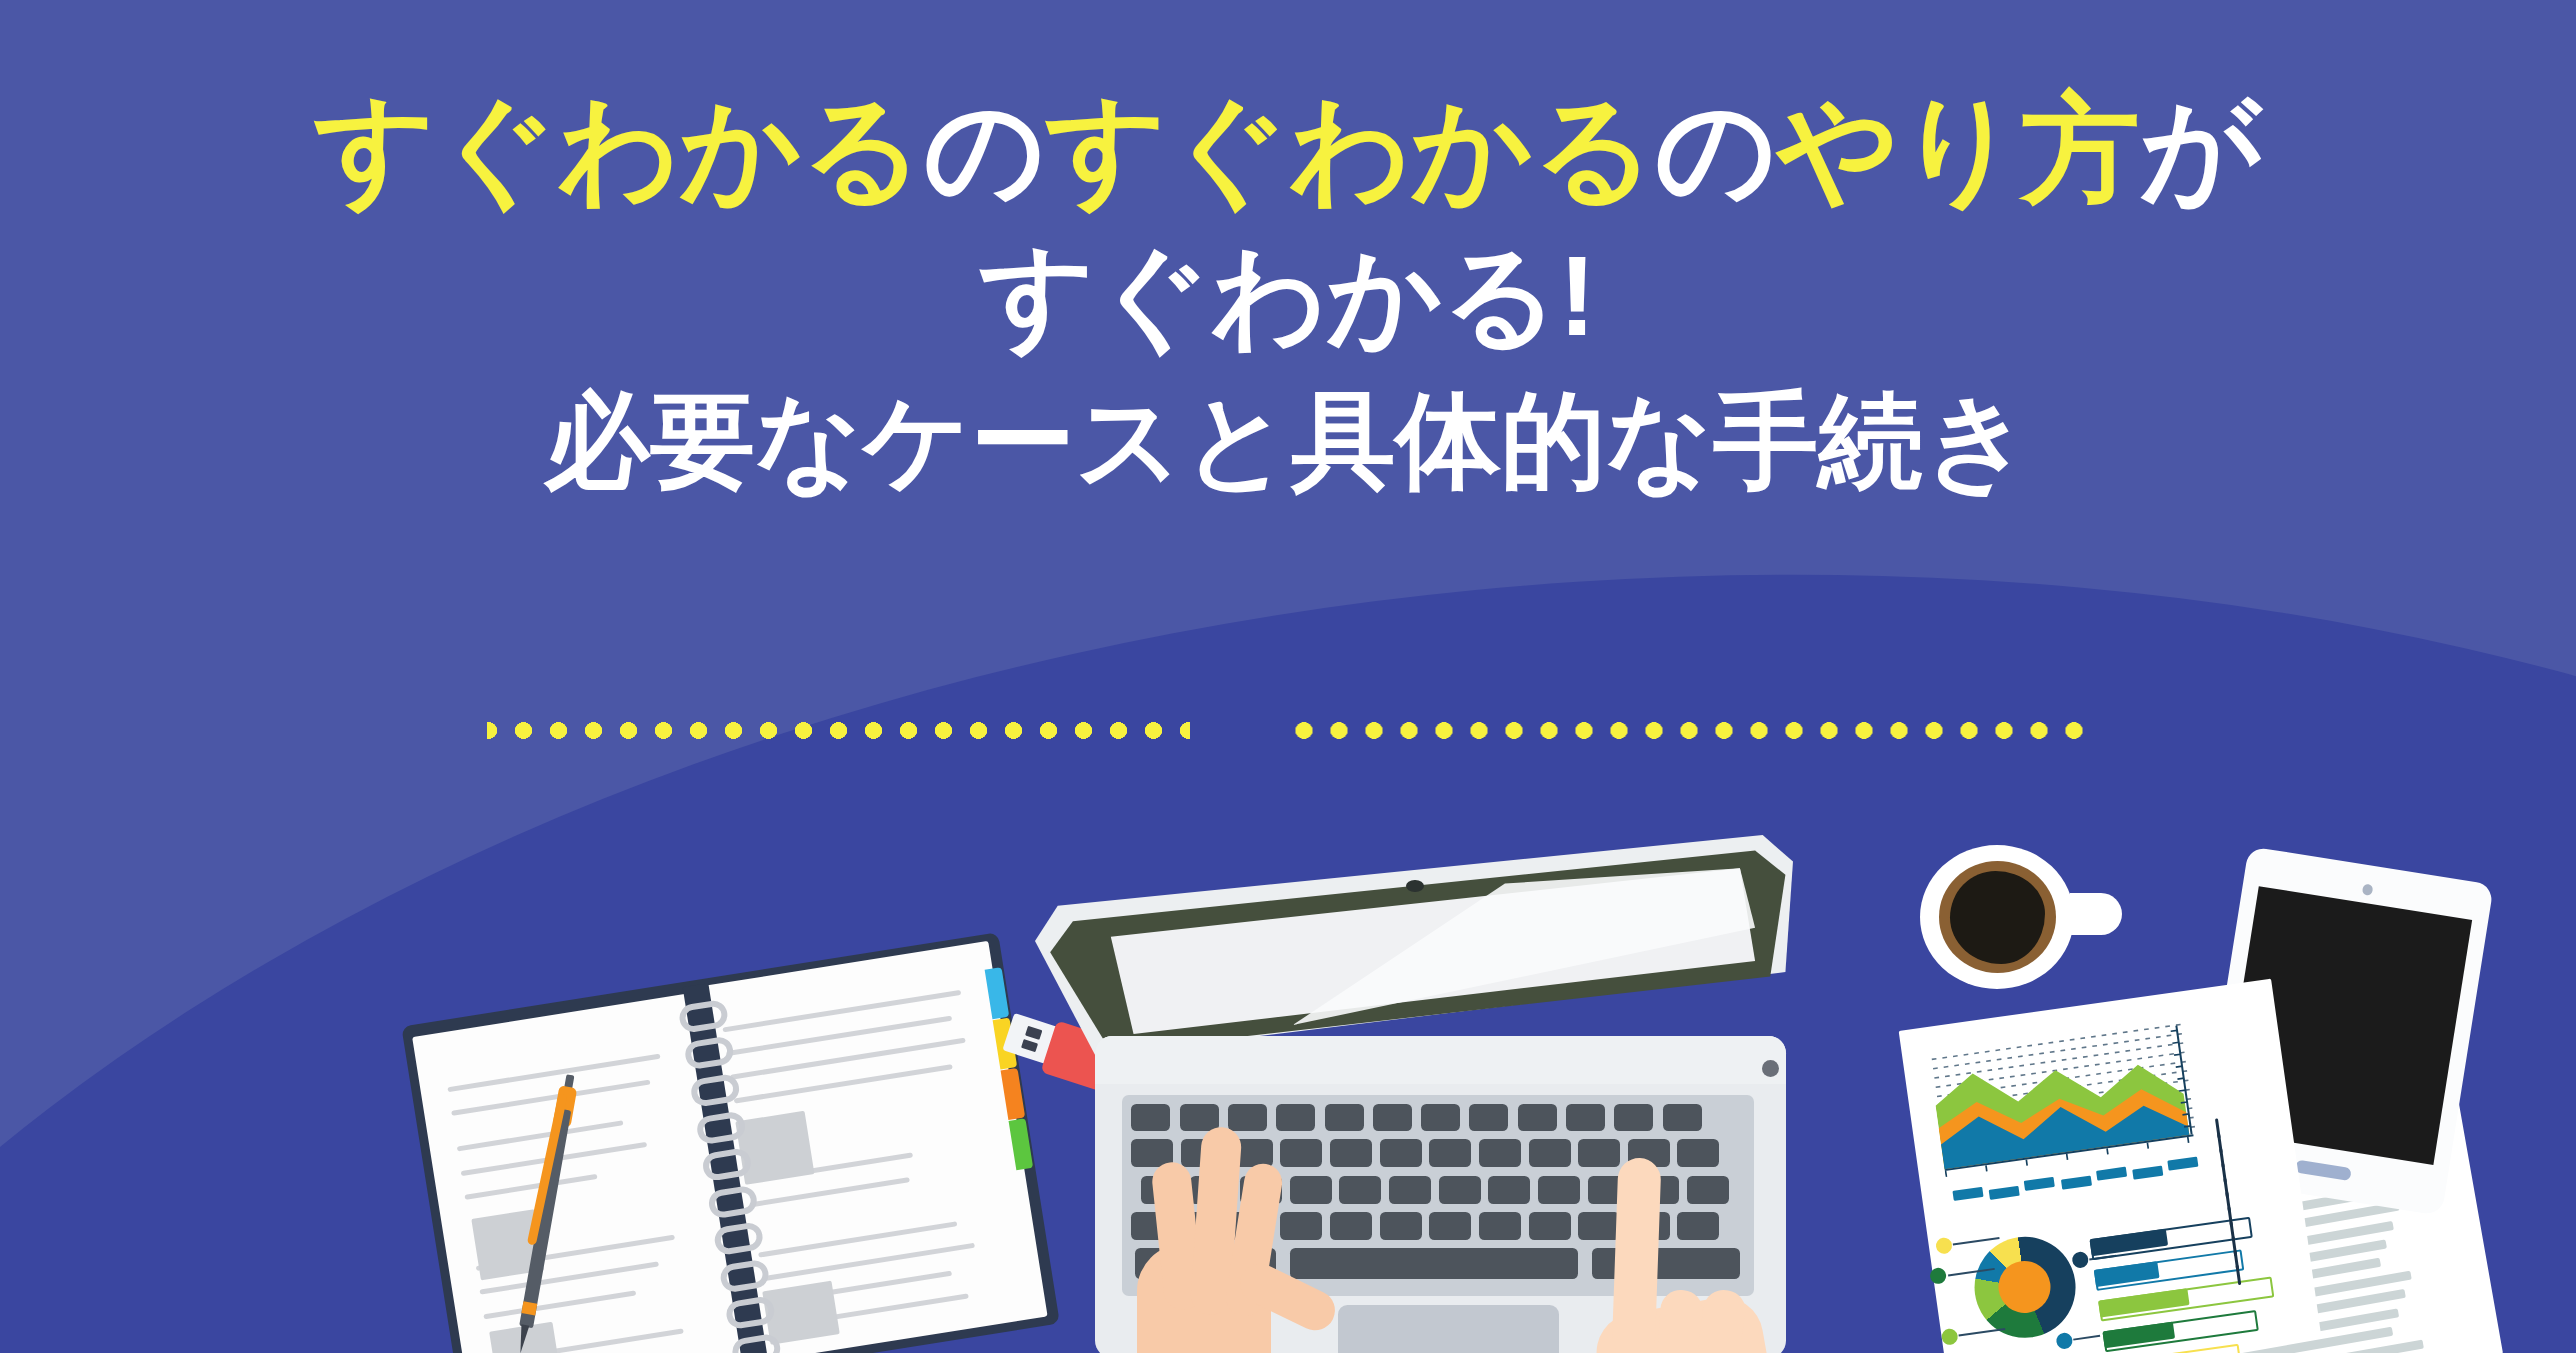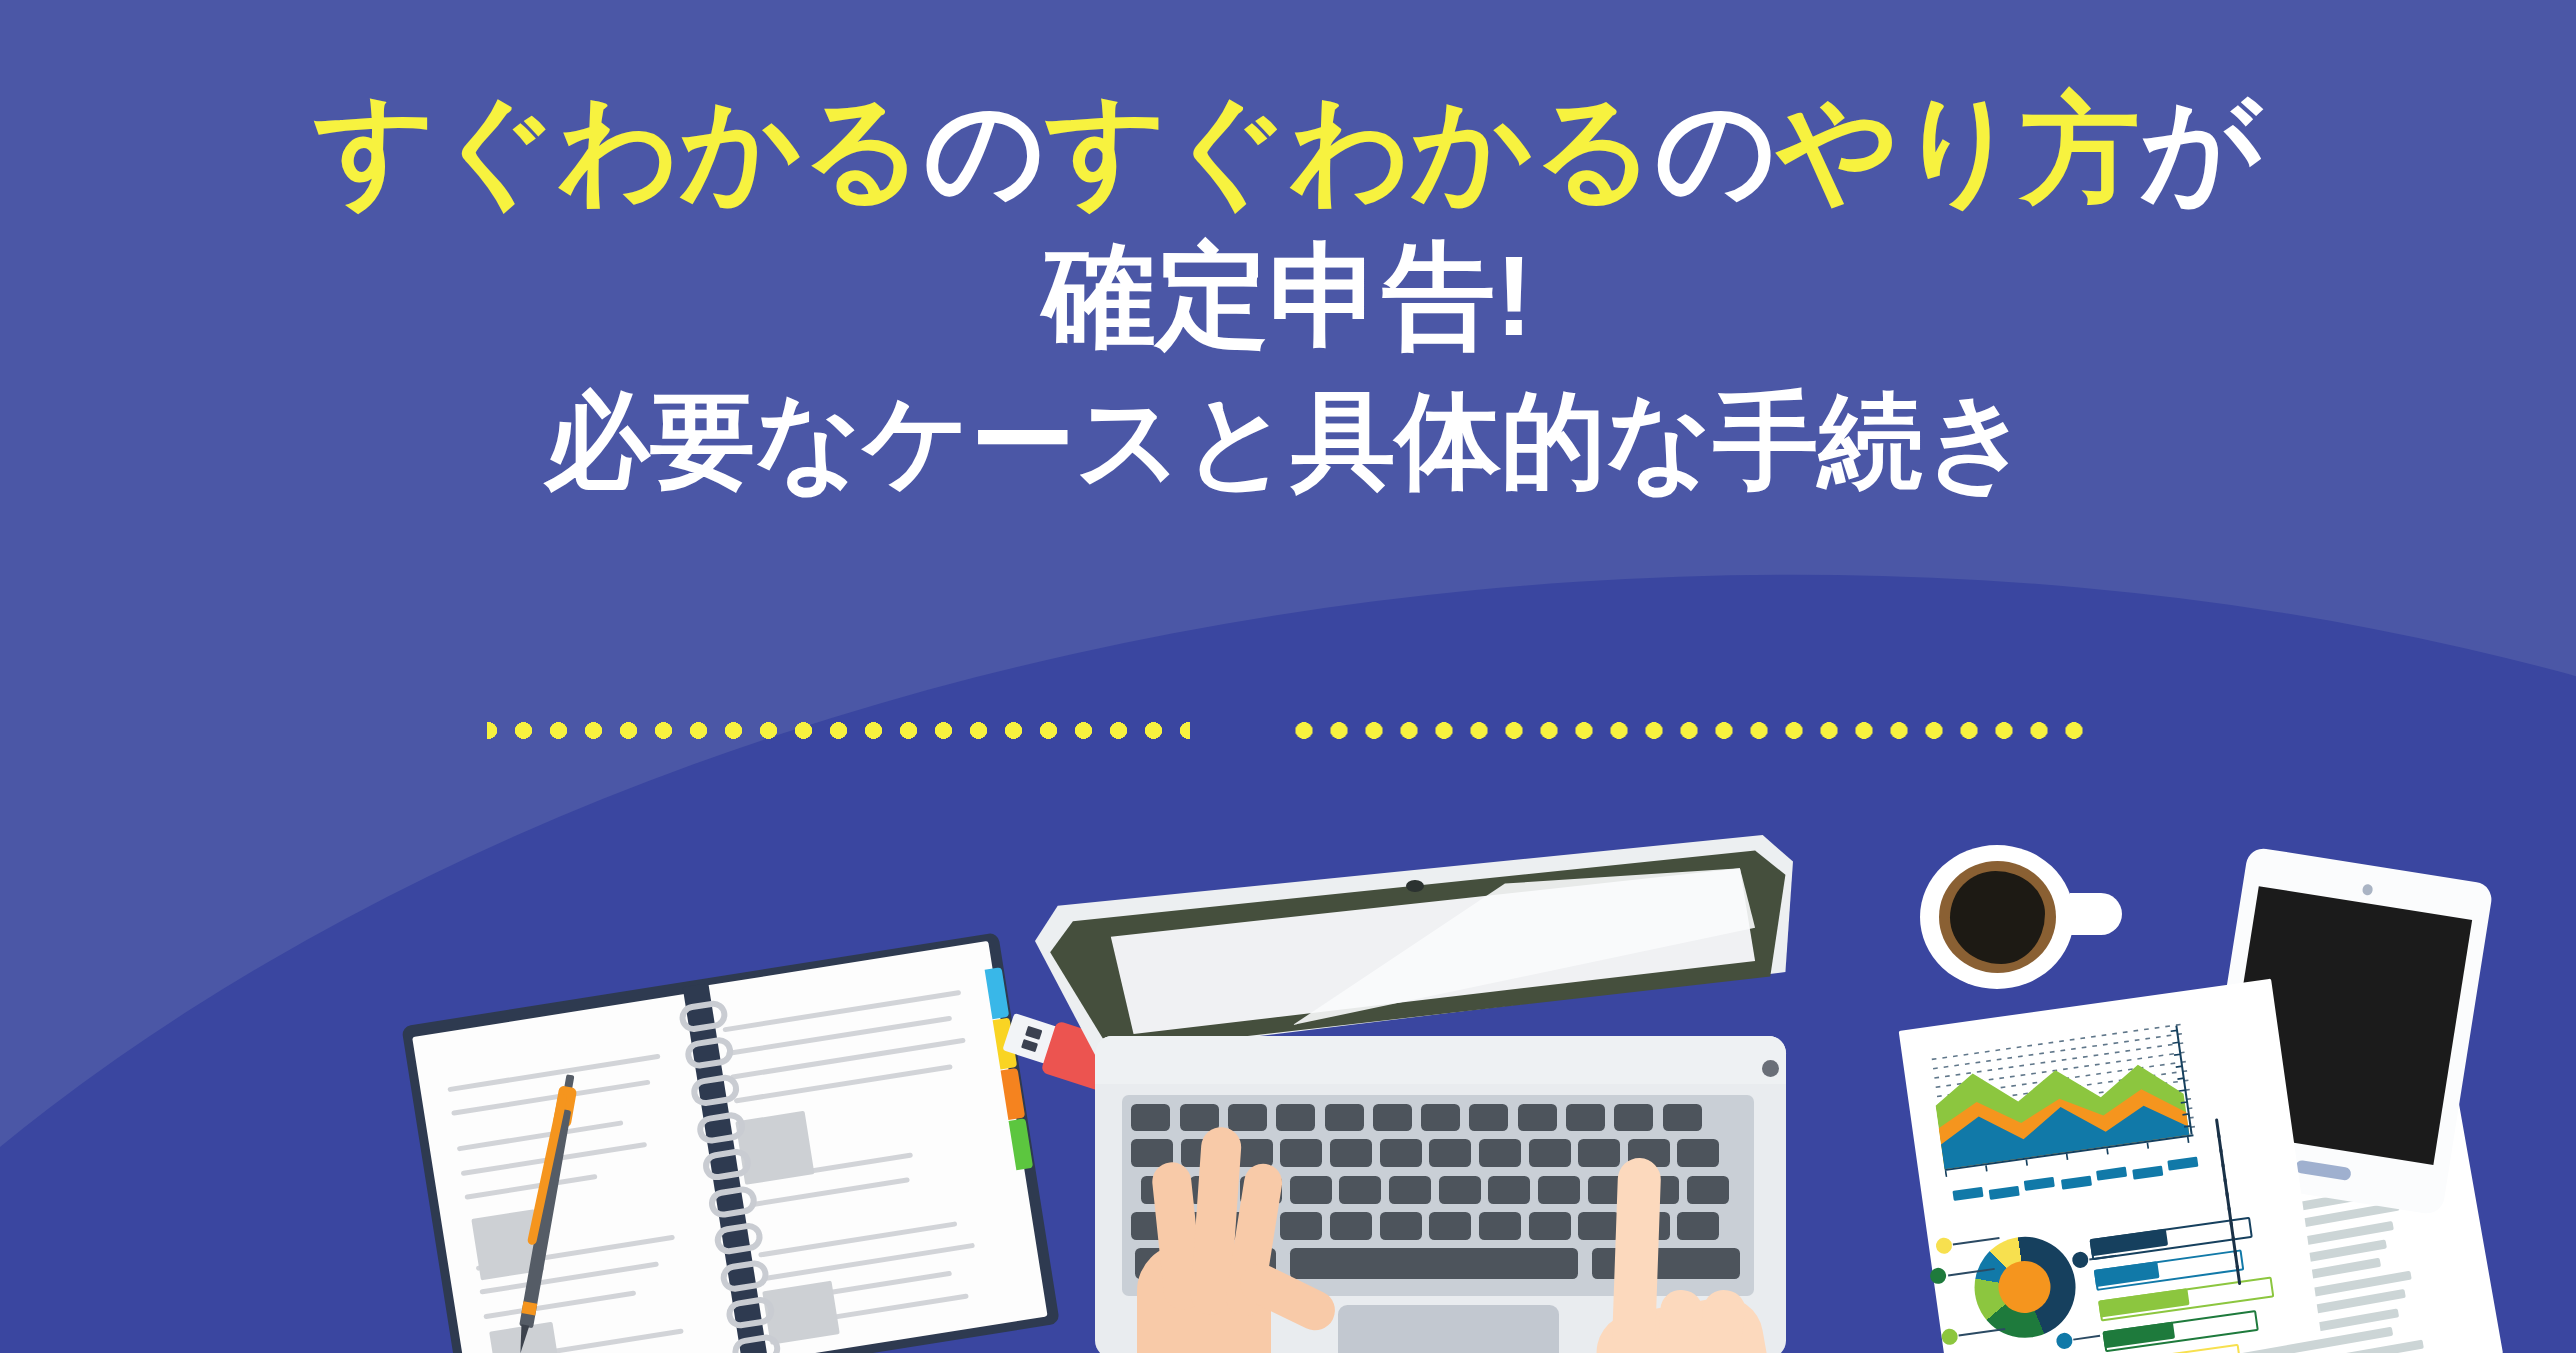--- a/index.html
+++ b/index.html
@@ -146,21 +146,21 @@
 <div id="stage">
 
   <div class="bg-base"></div>
   <div class="bg-arc2"></div>
   <div class="bg-arc"></div>
 
   <div class="headline">
     <div class="line l1">
       <span class="y">すぐわかる</span><span class="w">の</span><span class="y">すぐわかる</span><span class="w">の</span><span class="y">やり方</span><span class="w">が</span>
     </div>
-    <div class="line l2 w">確定申告!</div>
+    <div class="line l2 w">すぐわかる!</div>
     <div class="line l3 w">必要なケースと具体的な手続き</div>
   </div>
 
   <div class="deco-wrap">
     <div class="dots a"></div>
     <div class="dots b"></div>
   </div>
 
   <div class="ill" id="notebook">
     <div class="nb-cover"></div>

